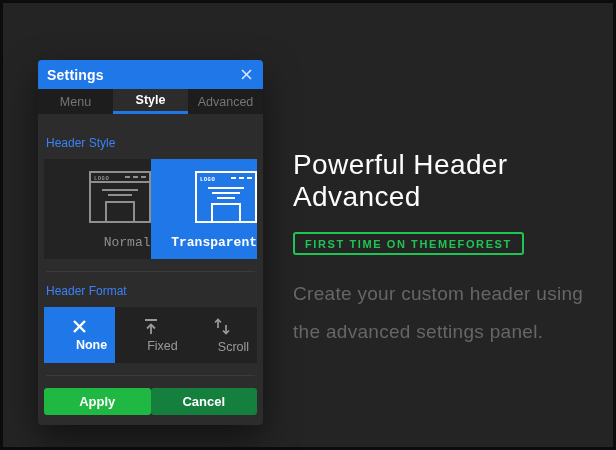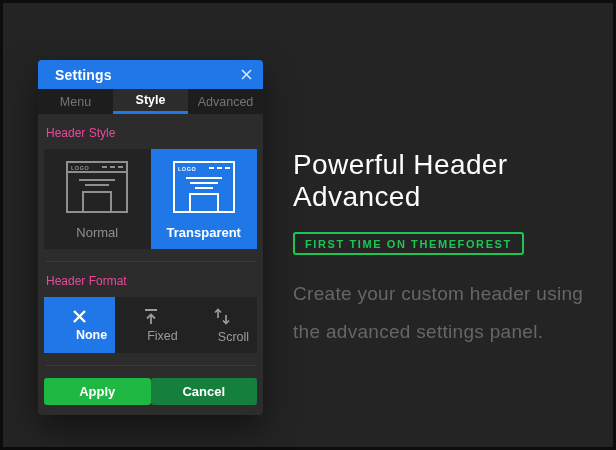--- a/index.html
+++ b/index.html
@@ -5,34 +5,34 @@
   * { margin:0; padding:0; box-sizing:border-box; }
   html,body { width:616px; height:450px; }
   body { font-family:"Liberation Sans", sans-serif; background:#0c0c0c; position:relative; overflow:hidden; }
   .frame { position:absolute; inset:0; border:3px solid #0c0c0c; background:#242424; }
 
   
   .dialog { position:absolute; left:35px; top:57px; width:225px; background:#2c2c2c;
             border-radius:4px; box-shadow:0 14px 34px rgba(0,0,0,0.5); }
   .titlebar { height:29px; background:#2077e8; border-radius:4px 4px 0 0;
               display:flex; align-items:center; justify-content:space-between; padding:0 10px 0 9px; }
-  .titlebar .title { color:#fff; font-size:14px; font-weight:bold; letter-spacing:0.2px;margin-left:8px; }
+  .titlebar .title { color:#fff; font-size:14px; font-weight:bold; letter-spacing:0.2px; }
   .close { width:14px; height:14px; display:flex; align-items:center; justify-content:center;
            color:#dbe7fb; cursor:pointer; }
   .tabbar { height:25px; background:#1d1d1d; display:flex; }
   .tab { flex:1; display:flex; align-items:center; justify-content:center;
          font-size:12.5px; color:#757575; cursor:pointer; }
   .tab.active { background:#2c2c2c; color:#fff; font-weight:bold;
                 border-bottom:3px solid #2077e8; }
   .dialog-body { padding:10px 6px 10px; }
-  .section-label { color:#ec4899; font-size:12px; margin:2px 2px 9px; }
+  .section-label { color:#3b82f6; font-size:12px; margin:12px 2px 9px; }
 
   .style-options { display:flex; height:100px; }
-  .tile { flex:1; display:flex; flex-direction:column; align-items:center; cursor:pointer;
-          background:#232323; color:#8f8f8f; }
+  .tile { flex:1; display:flex; flex-direction:column; align-items:flex-end; cursor:pointer;
+          background:#232323; color:#8f8f8f;font-family:Liberation Mono, monospace; }
   .tile.selected { background:#2077e8; color:#fff; }
   .tile .tile-icon { flex:1; display:flex; align-items:center; justify-content:center; }
   .tile .tile-label { font-size:13px; margin-bottom:9px; }
   .tile.selected .tile-label { font-weight:bold; }
 
   .divider { height:1px; background:#3b3b3b; margin:12px 2px; }
 
   .format-options { display:flex; height:56px; }
   .fcell { flex:1; display:flex; flex-direction:column; align-items:center; justify-content:center;
            gap:4px; background:#222222; color:#9b9b9b; cursor:pointer; }

